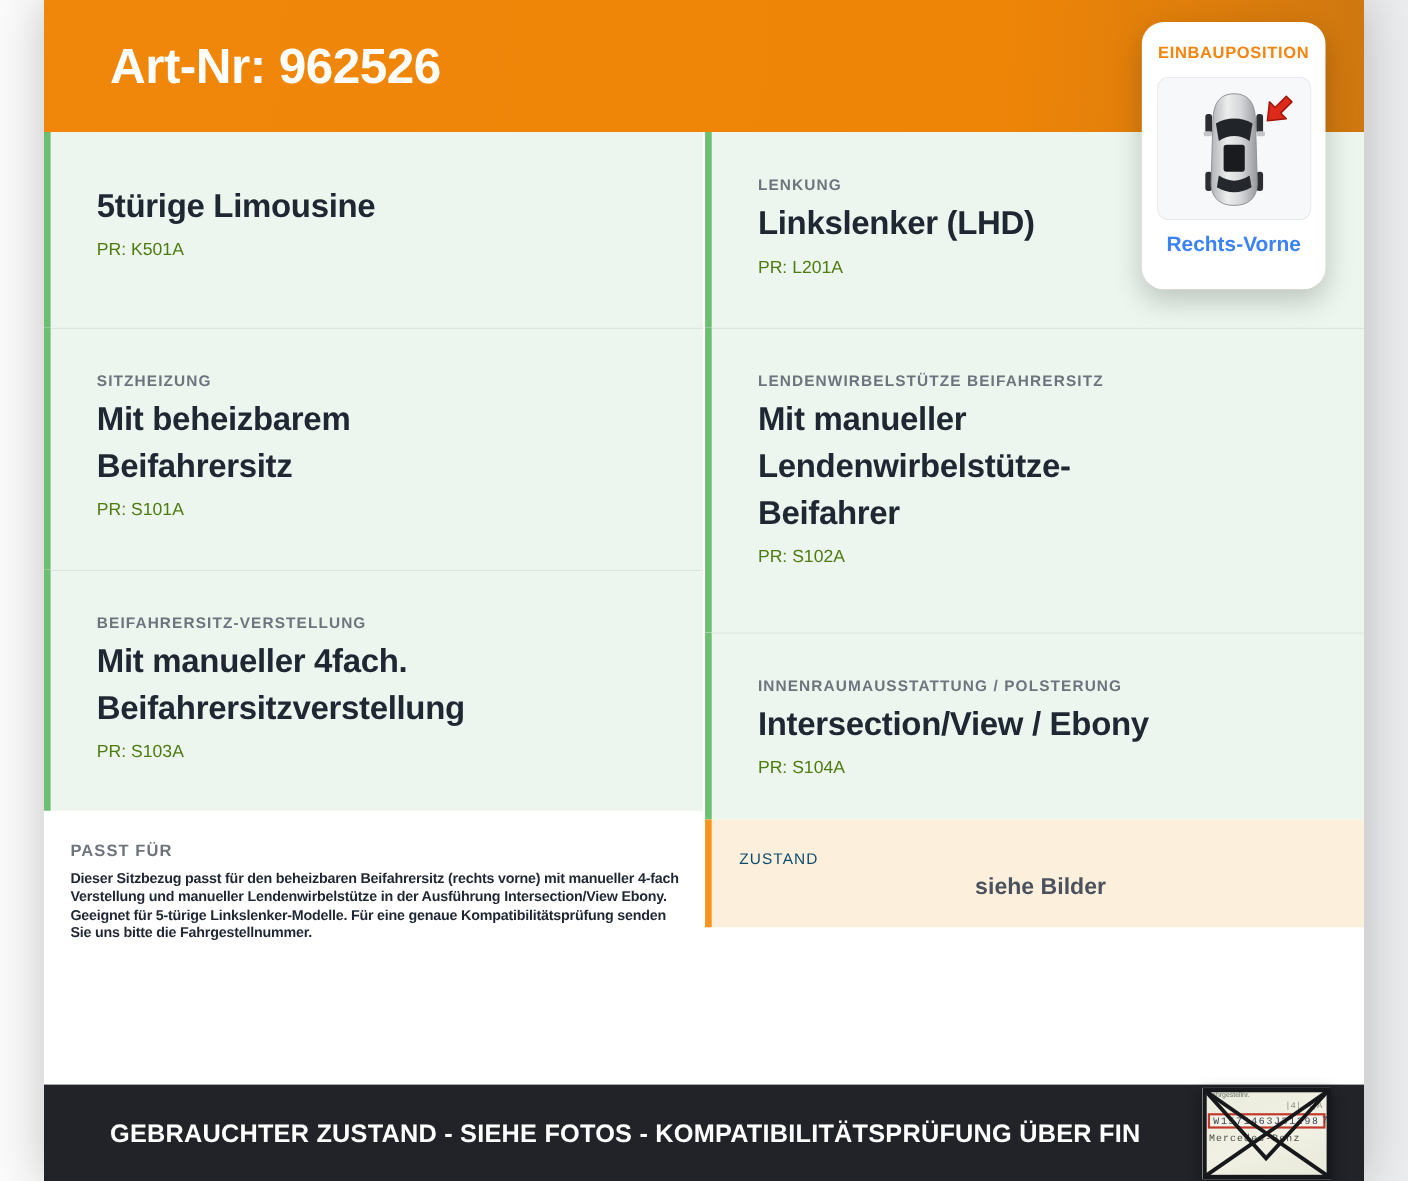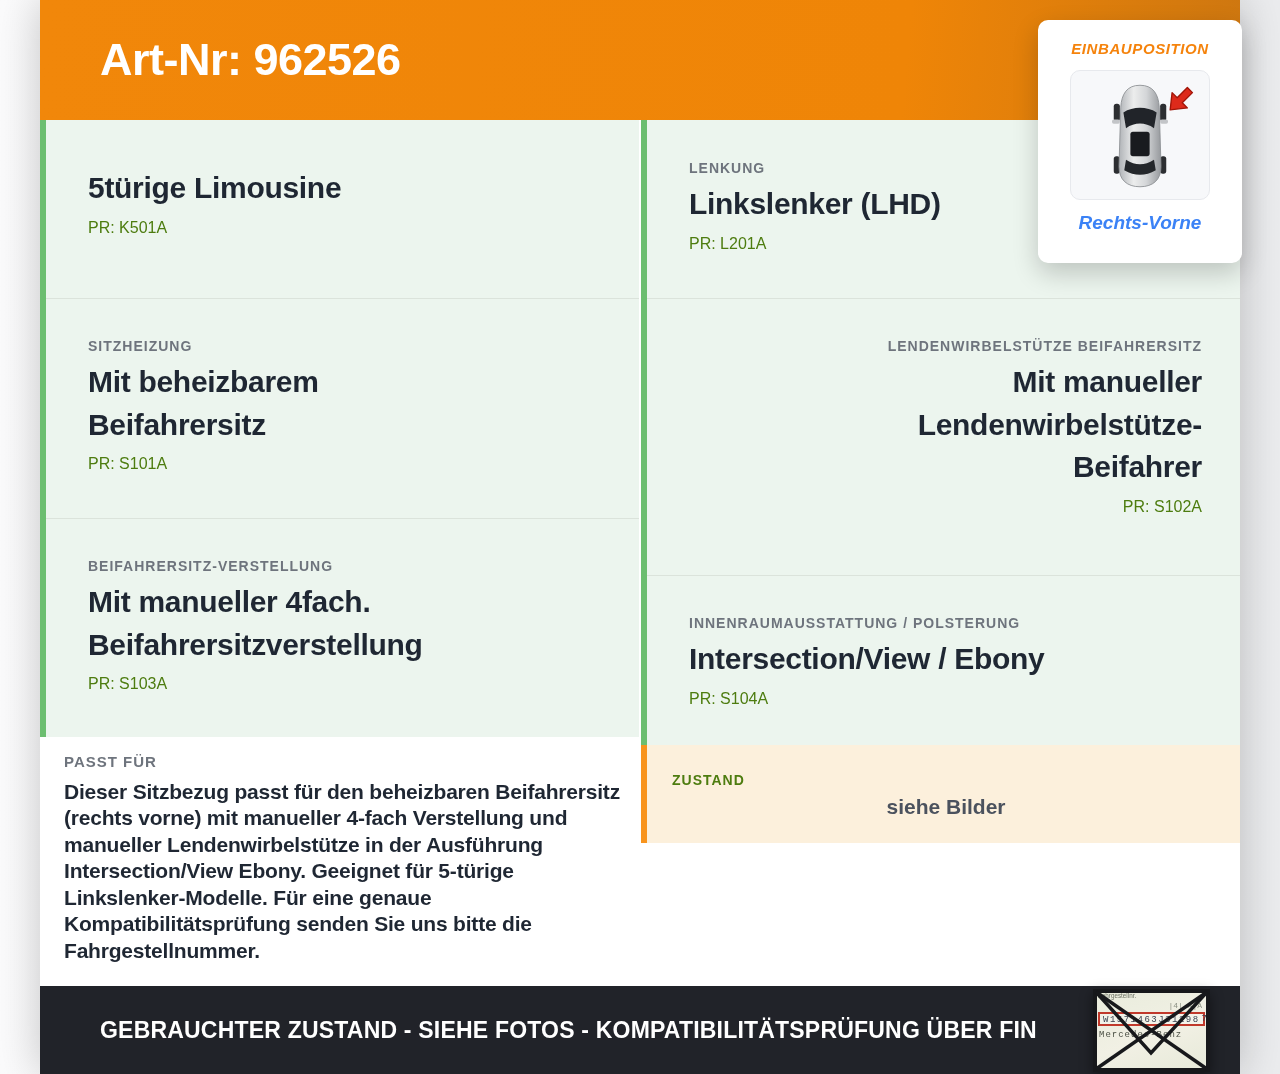--- a/index.html
+++ b/index.html
@@ -13,23 +13,23 @@
     background:#ffffff; box-shadow:0 0 42px rgba(0,0,0,0.22);
   }
   
   .header {
     height:120px; background:linear-gradient(95deg,#f1870a 0%,#ef8507 72%,#ce7710 100%);
     display:flex; align-items:center; padding-left:60px;
   }
   .title { color:#ffffff; font-size:45px; font-weight:700; letter-spacing:-0.5px; }
   
   .einbau {
-    position:absolute; top:20px; left:998px; width:204px; height:243px;
-    background:#ffffff; border-radius:10px; box-shadow:0 10px 26px rgba(0,0,0,0.20);
-    z-index:6; text-align:center; padding-top:20px;font-style:italic;
+    position:absolute; top:20px; left:998px; width:167px; height:243px;
+    background:#ffffff; border-radius:20px; box-shadow:0 10px 26px rgba(0,0,0,0.20);
+    z-index:6; text-align:center; padding-top:20px;
   }
   .einbau-label { color:#f5830c; font-size:15px; font-weight:700; letter-spacing:0.6px; }
   .einbau-imgbox {
     position:relative; width:140px; height:130px; margin:13px auto 0;
     background:#f7f8fa; border:1px solid #e7e9ed; border-radius:10px; overflow:hidden;
   }
   .car-svg { position:absolute; left:50%; top:10px; transform:translateX(-50%); }
   .arrow-svg { position:absolute; top:10px; right:10px; }
   .einbau-value { margin-top:12px; font-size:19px; font-weight:700; color:#3b82f6; }
   
@@ -38,32 +38,32 @@
   .speccard { position:relative; background:#ecf5ee; padding:40px 38px 0 48px; }
   .speccard::before { content:""; position:absolute; left:0; top:0; bottom:0; width:6px; background:#6cbe70; }
   .divided::after { content:""; position:absolute; top:0; left:6px; right:0; height:1px; background:#dbe3db; }
   .spec-label { color:#6e747d; font-size:14px; font-weight:700; letter-spacing:1px; }
   .spec-value {
     color:#1f2733; font-size:30px; font-weight:700; letter-spacing:-0.3px;
     line-height:1.42; margin:7px 0 9px; white-space:pre-line;
   }
   .spec-pr { color:#4d7c0f; font-size:16px; }
   .h178{height:178px;} .h220{height:220px;} .h227{height:219px;}
-  .h277{height:277px;text-align:right;} .h170{height:170px;}
+  .h277{height:277px;} .h170{height:170px;}
   
-  .passt { background:#ffffff; height:233px; padding:16px 30px 0 24px; }
+  .passt { background:#ffffff; height:233px; padding:28px 30px 0 24px; }
   .passt-label { color:#6e747d; font-size:15px; font-weight:700; letter-spacing:1px; }
   .passt-text {
-    margin-top:9px; width:560px; color:#1f2733; font-size:21px; font-weight:600;
+    margin-top:9px; width:560px; color:#1f2733; font-size:13px; font-weight:600;
     letter-spacing:-0.2px; line-height:1.26;
   }
   
   .zustand { position:relative; background:#fcf0dc; height:98px; padding:27px 20px 0 31px; }
   .zustand::before { content:""; position:absolute; left:0; top:0; bottom:0; width:6px; background:#f8941d; }
-  .zustand-label { color:#4d7c0f; font-size:14px; font-weight:700; letter-spacing:1px; }
+  .zustand-label { color:#0c4a6e; font-size:14px; font-weight:400; letter-spacing:1px; }
   .zustand-value { margin-top:7px; color:#4b525e; font-size:21px; font-weight:600;text-align:center; }
   .filler { flex:1; background:#ffffff; }
   .pre-footer { height:8px; background:#ffffff; }
   
   .footer {
     position:relative; height:88px; background:#212329;
     display:flex; align-items:center; padding-left:60px;
   }
   .footer-text { color:#ffffff; font-size:23px; font-weight:700; letter-spacing:0.2px; }
   .doc {

